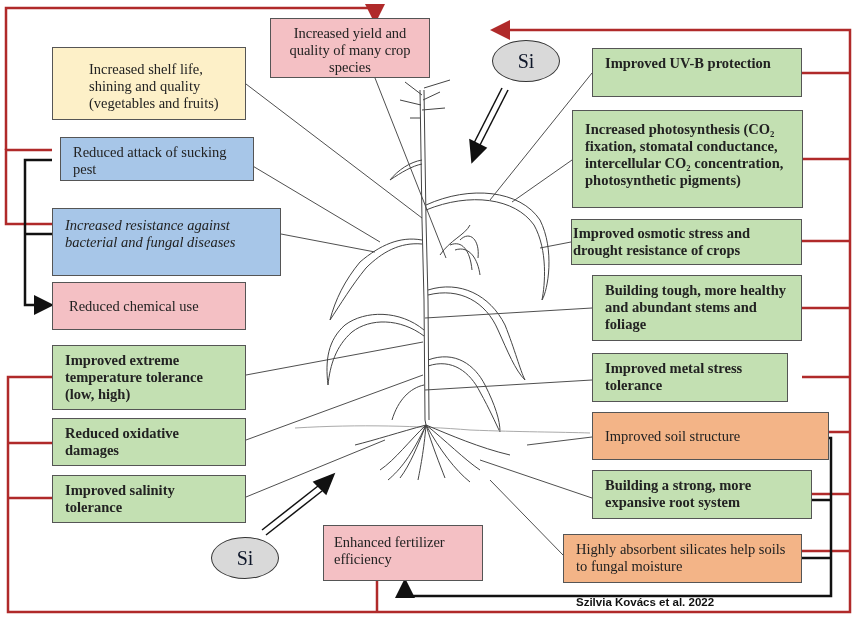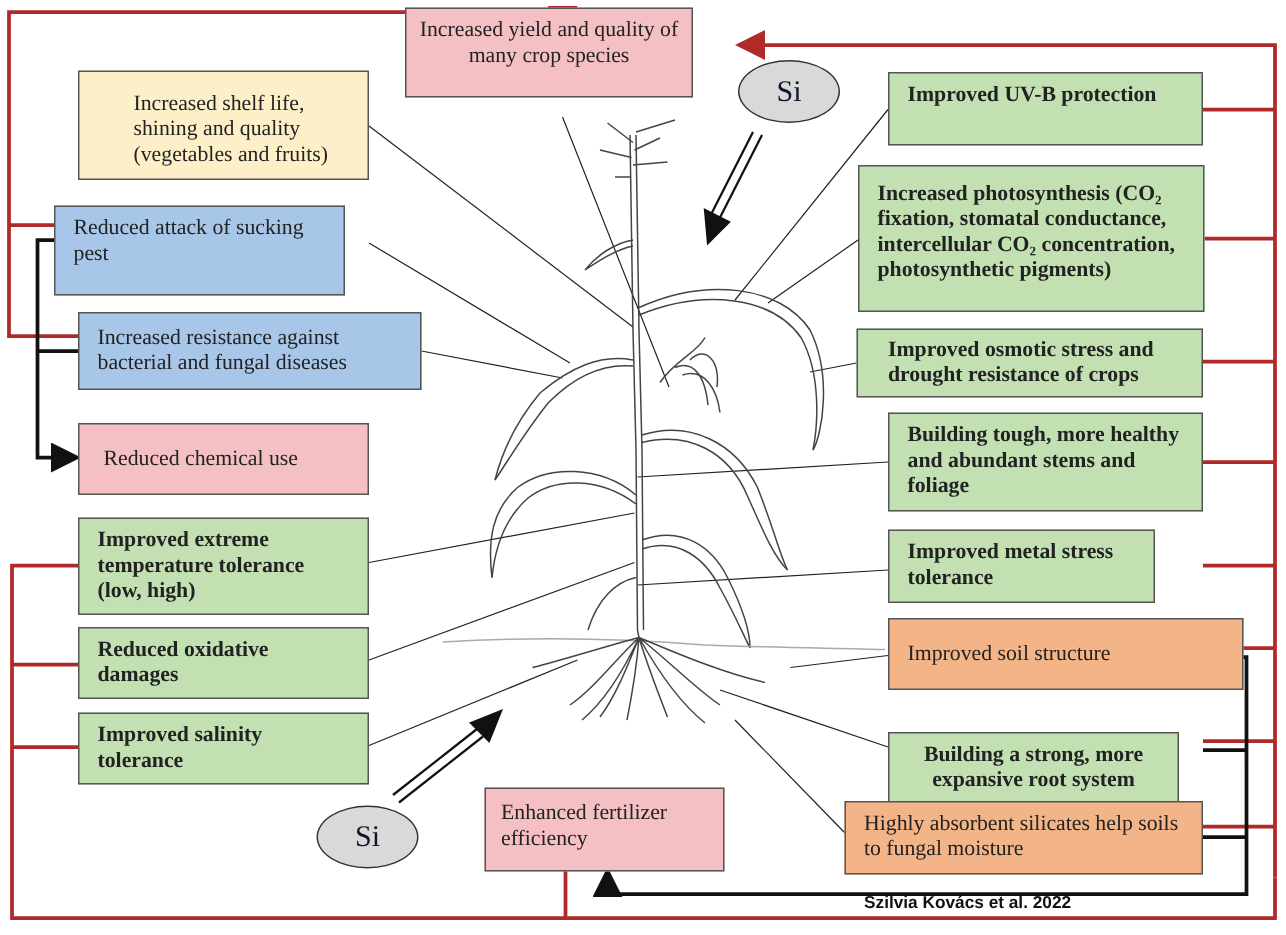--- a/index.html
+++ b/index.html
@@ -122,37 +122,37 @@
     <line x1="502" y1="88" x2="474" y2="143"></line>
     <path d="M470,140 L486,148 L472,162 Z" fill="#111"></path>
   </g>
   <g stroke="#111" stroke-width="1.5" fill="none">
     <line x1="262" y1="530" x2="318" y2="486"></line>
     <line x1="266" y1="535" x2="322" y2="491"></line>
     <path d="M314,482 L334,474 L326,494 Z" fill="#111"></path>
   </g>
 </svg>
 
-<div class="box center pink" style="left:270px;top:5px;width:192px;height:60px;">Increased yield and quality of many crop species</div>
+<div class="box center pink" style="left:270px;top:18px;width:160px;height:60px;">Increased yield and quality of many crop species</div>
 <div class="box yellow" style="left:52px;top:47px;width:194px;height:73px;padding-top:13px;padding-left:36px;">Increased shelf life, shining and quality (vegetables and fruits)</div>
-<div class="box blue" style="left:36px;top:137px;width:194px;height:60px;">Reduced attack of sucking pest</div>
-<div class="box blue" style="left:52px;top:208px;width:229px;height:52px;padding-top:8px;">Increased resistance against bacterial and fungal diseases</div>
+<div class="box blue" style="left:60px;top:137px;width:194px;height:44px;">Reduced attack of sucking pest</div>
+<div class="box blue" style="left:52px;top:208px;width:229px;height:68px;padding-top:8px;font-style:italic;">Increased resistance against bacterial and fungal diseases</div>
 <div class="box pink" style="left:52px;top:282px;width:194px;height:48px;padding-top:15px;">Reduced chemical use</div>
 <div class="box green" style="left:52px;top:345px;width:194px;height:65px;">Improved extreme temperature tolerance (low, high)</div>
 <div class="box green" style="left:52px;top:418px;width:194px;height:48px;">Reduced oxidative damages</div>
 <div class="box green" style="left:52px;top:475px;width:194px;height:48px;">Improved salinity tolerance</div>
 <div class="box pink" style="left:323px;top:525px;width:160px;height:56px;padding:8px 10px;">Enhanced fertilizer efficiency</div>
 
 <div class="box green" style="left:592px;top:48px;width:210px;height:49px;">Improved UV-B protection</div>
 <div class="box green" style="left:572px;top:110px;width:231px;height:98px;padding:10px 12px;">Increased photosynthesis (CO₂ fixation, stomatal conductance, intercellular CO₂ concentration, photosynthetic pigments)</div>
-<div class="box green" style="left:571px;top:219px;width:231px;height:46px;padding:5px 20px;">Improved osmotic stress and drought resistance of crops</div>
+<div class="box green" style="left:571px;top:219px;width:231px;height:46px;padding:5px 1px;">Improved osmotic stress and drought resistance of crops</div>
 <div class="box green" style="left:592px;top:275px;width:210px;height:66px;">Building tough, more healthy and abundant stems and foliage</div>
-<div class="box green" style="left:592px;top:353px;width:178px;height:49px;">Improved metal stress tolerance</div>
+<div class="box green" style="left:592px;top:353px;width:196px;height:49px;">Improved metal stress tolerance</div>
 <div class="box orange" style="left:592px;top:412px;width:237px;height:48px;padding-top:15px;">Improved soil structure</div>
-<div class="box green" style="left:592px;top:488px;width:194px;height:49px;text-align:center;">Building a strong, more expansive root system</div>
+<div class="box green" style="left:592px;top:470px;width:220px;height:49px;">Building a strong, more expansive root system</div>
 <div class="box orange" style="left:563px;top:534px;width:239px;height:49px;">Highly absorbent silicates help soils to fungal moisture</div>
 
 <div class="si" style="left:492px;top:40px;">Si</div>
 <div class="si" style="left:211px;top:537px;">Si</div>
 
 <div class="credit" style="left:576px;top:596px;">Szilvia Kovács et al. 2022</div>
 
 </div>
 
 </body></html>

